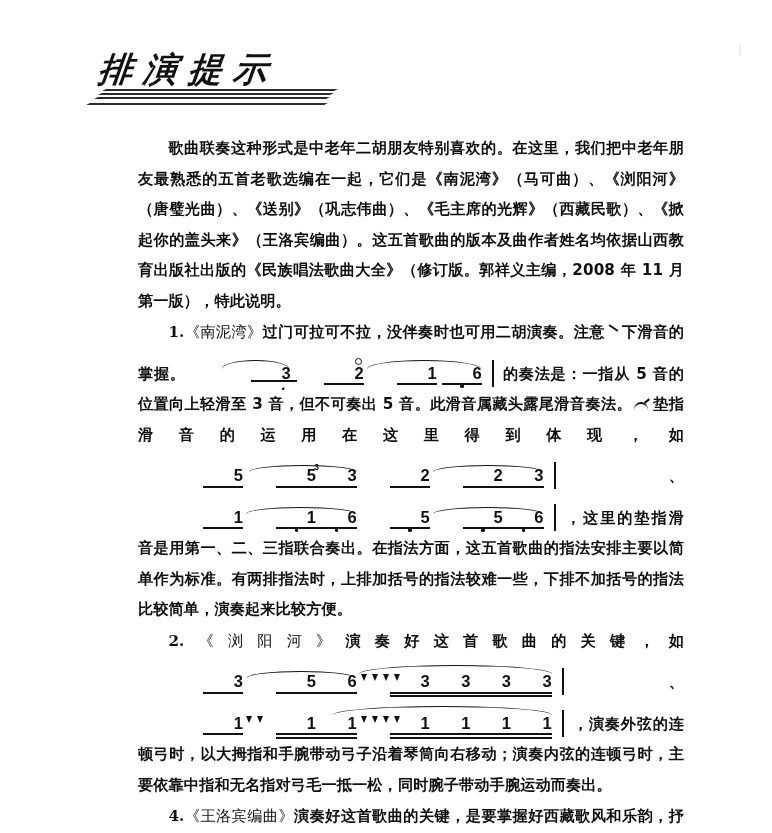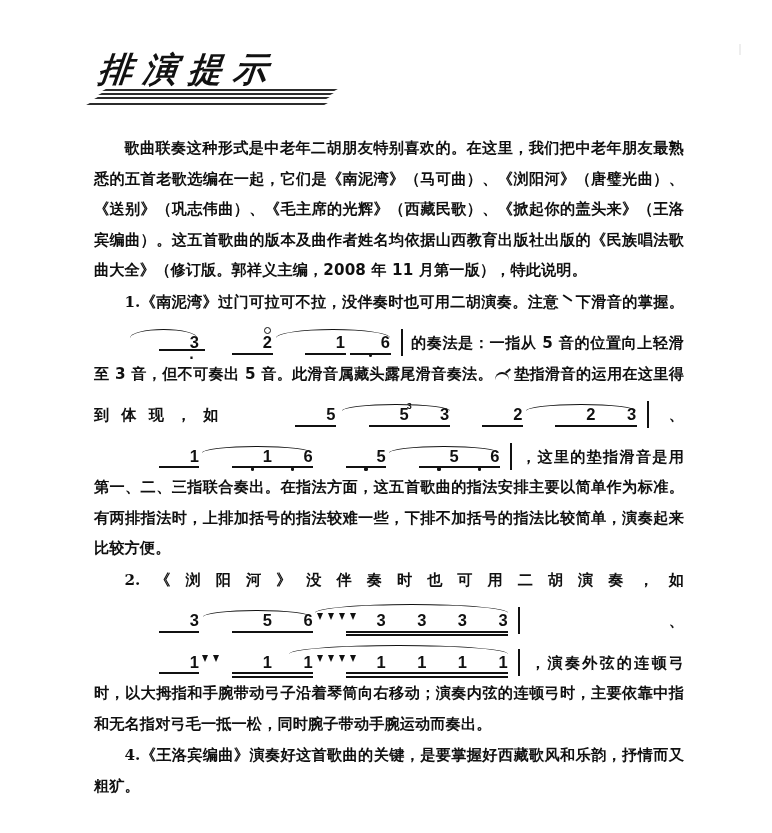--- a/index.html
+++ b/index.html
@@ -48,22 +48,22 @@
     margin:0 0 1px 0;
     font-family:"DejaVu Sans","Liberation Sans",sans-serif;
     font-size:15.2px;
     font-weight:700;
     line-height:30.5px;
     text-align:justify;
     text-justify:inter-ideograph;
     letter-spacing:0.1px;
     color:#101010;
   }
-  p.indent{text-indent:2em;}
-  .bk{font-weight:700;}
+  p.indent{text-indent:2em;margin-left:44px;}
+  .bk{font-weight:400;}
   .num{font-family:"DejaVu Serif","Liberation Serif",serif;font-weight:700;}
 
   
   .gl-down{
     display:inline-block;width:13px;height:13px;position:relative;
     vertical-align:-1px;margin:0 2px;
   }
   .gl-down::before{
     content:"";position:absolute;left:1px;top:2px;width:11px;height:2px;
     background:#111;transform:rotate(34deg);border-radius:1px;
@@ -156,21 +156,21 @@
 
     <p class="para indent">
       <span>歌曲联奏这种形式是中老年二胡朋友特别喜欢的。在这里，我们把中老年朋友最熟悉的五首老歌选编在一起，它们是《南泥湾》（马可曲）、《浏阳河》（唐璧光曲）、《送别》（巩志伟曲）、《毛主席的光辉》（西藏民歌）、《掀起你的盖头来》（王洛宾编曲）。这五首歌曲的版本及曲作者姓名均依据山西教育出版社出版的《民族唱法歌曲大全》（修订版。郭祥义主编，2008 年 11 月第一版），特此说明。</span>
     </p>
 
     <p class="para indent">
       <span class="num">1.</span><span class="bk">《南泥湾》</span><span>过门可拉可不拉，没伴奏时也可用二胡演奏。注意</span><span class="gl-down"></span><span>下滑音的掌握。</span><span class="jp"><span class="grp"><span class="slur" style="left:2px;right:2px;"></span><span class="nt dotr beam">3</span></span><span class="grp"><span class="circ" style="right:2px;top:-1px;"></span><span class="nt beam">2</span></span><span class="grp"><span class="slur" style="left:1px;right:1px;"></span><span class="nt beam">1</span>&nbsp;<span class="nt dotb beam">6</span></span><span class="bar"></span></span><span>的奏法是：一指从 5 音的位置向上轻滑至 3 音，但不可奏出 5 音。此滑音属藏头露尾滑音奏法。</span><span class="gl-arc"></span><span>垫指滑音的运用在这里得到体现，如</span><span class="jp"><span class="grp"><span class="nt beam">5</span></span><span class="grp"><span class="trip">3</span><span class="slur lo" style="left:4px;right:0px;"></span><span class="nt beam">5</span><span class="nt beam">3</span></span><span class="grp"><span class="nt beam">2</span></span><span class="grp"><span class="slur lo" style="left:1px;right:1px;"></span><span class="nt beam">2</span><span class="nt beam">3</span></span><span class="bar"></span></span><span>、</span><span class="jp"><span class="grp"><span class="nt beam">1</span></span><span class="grp"><span class="slur lo" style="left:1px;right:1px;"></span><span class="nt dotb beam">1</span><span class="nt dotb beam">6</span></span><span class="grp"><span class="nt dotb beam">5</span></span><span class="grp"><span class="slur lo" style="left:1px;right:1px;"></span><span class="nt dotb beam">5</span><span class="nt dotb beam">6</span></span><span class="bar"></span></span><span>，这里的垫指滑音是用第一、二、三指联合奏出。在指法方面，这五首歌曲的指法安排主要以简单作为标准。有两排指法时，上排加括号的指法较难一些，下排不加括号的指法比较简单，演奏起来比较方便。</span>
     </p>
 
     <p class="para indent">
-      <span class="num">2.</span><span class="bk">《浏阳河》</span><span>没伴奏时也可用二胡演奏，如</span><span class="jp"><span class="grp"><span class="nt beam">3</span></span><span class="grp"><span class="slur lo" style="left:2px;right:2px;"></span><span class="nt beam">5</span><span class="nt beam">6</span></span><span class="grp"><span class="slur" style="left:0;right:0;top:-2px;"></span><span class="wedges">
+      <span class="num">2.</span><span class="bk">《浏阳河》</span><span>演奏好这首歌曲的关键，如</span><span class="jp"><span class="grp"><span class="nt beam">3</span></span><span class="grp"><span class="slur lo" style="left:2px;right:2px;"></span><span class="nt beam">5</span><span class="nt beam">6</span></span><span class="grp"><span class="slur" style="left:0;right:0;top:-2px;"></span><span class="wedges">
               <b style="left:2px;"></b>
               <b style="left:13px;"></b>
               <b style="left:24px;"></b>
               <b style="left:35px;"></b>
             </span><span class="nt beam beam2">3</span><span class="nt beam beam2">3</span><span class="nt beam beam2">3</span><span class="nt beam beam2">3</span></span><span class="bar"></span></span><span>、</span><span class="jp"><span class="grp"><span class="nt beam">1</span></span><span class="grp"><span class="wedges">
               <b style="left:1px;"></b>
               <b style="left:12px;"></b>
             </span><span class="nt beam beam2">1</span><span class="nt beam beam2">1</span></span><span class="grp"><span class="slur" style="left:-26px;right:0;top:-3px;"></span><span class="wedges">
               <b style="left:2px;"></b>
               <b style="left:13px;"></b>

